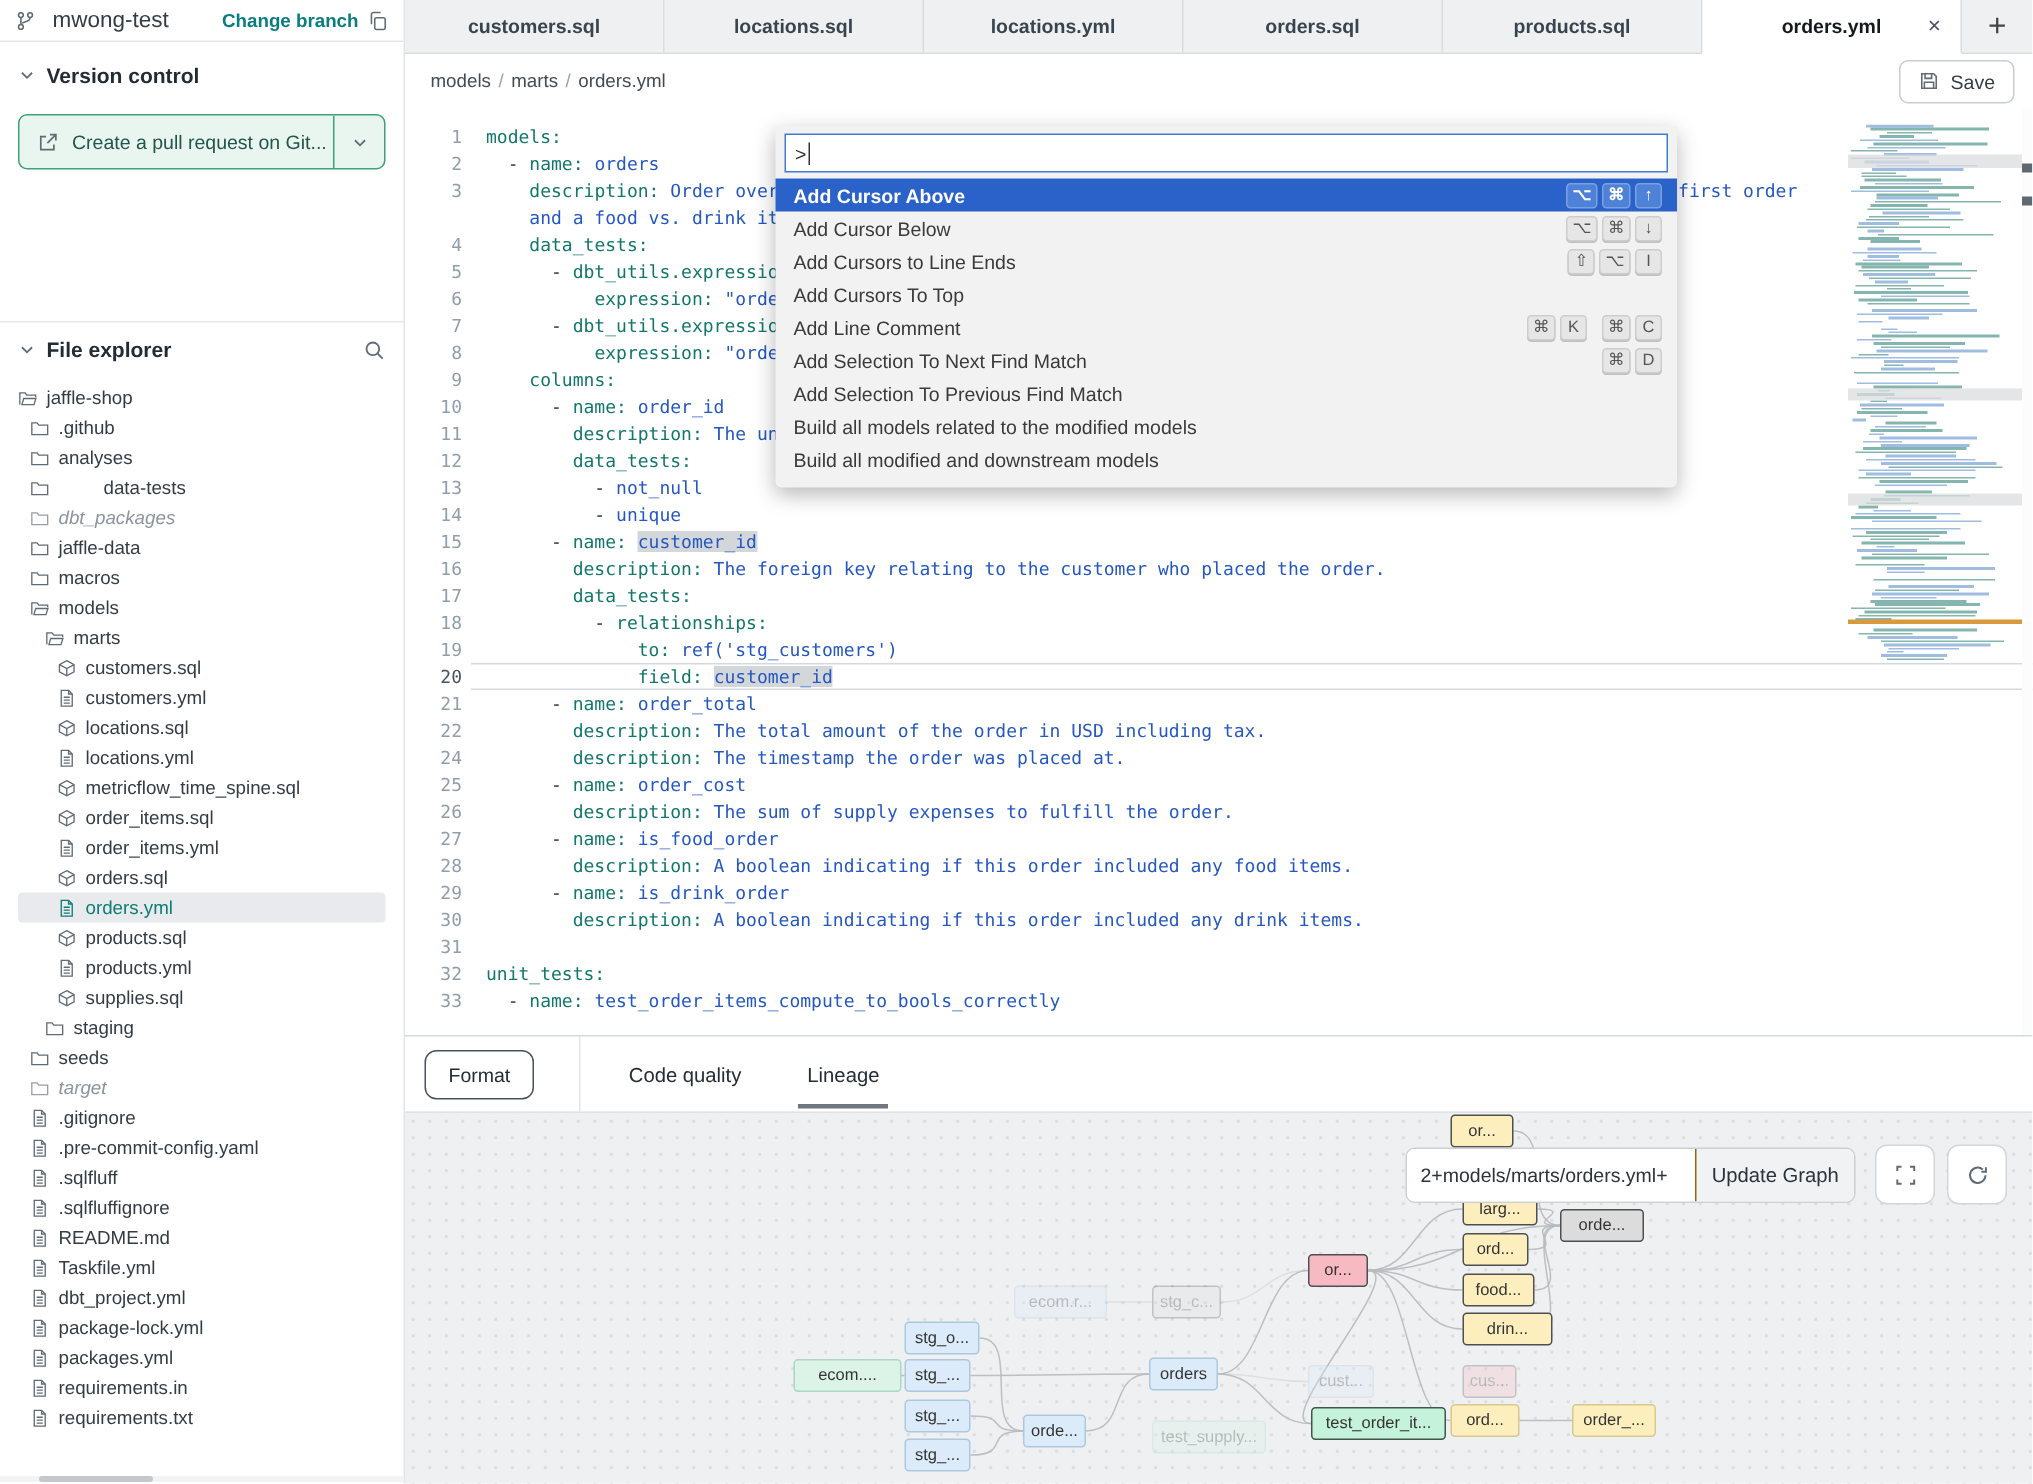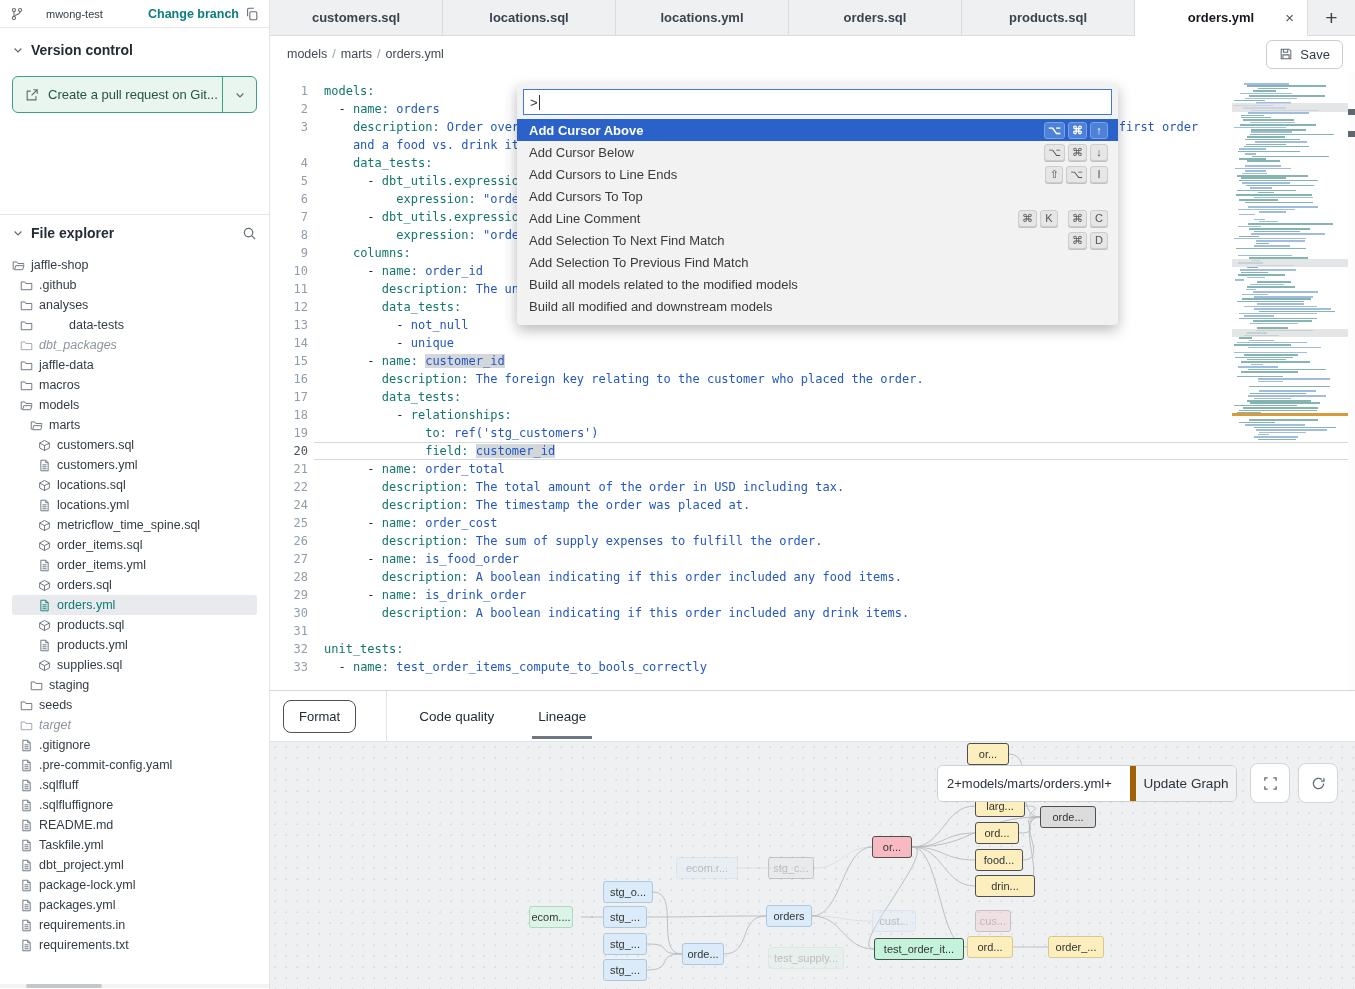--- a/index.html
+++ b/index.html
@@ -5,21 +5,21 @@
   * { margin:0; padding:0; box-sizing:border-box; }
   html,body { width:1355px; height:989px; overflow:hidden; background:#fff;
     font-family:"Liberation Sans", sans-serif; }
   .app { position:relative; width:1355px; height:989px; }
 
   
   .sidebar { position:absolute; left:0; top:0; width:270px; height:989px;
     background:#fff; border-right:1px solid #e2e5e8; }
   .branch-row { height:28px; display:flex; align-items:center; padding:0 10px;
     border-bottom:1px solid #e5e7ea; gap:6px; }
-  .branch-row .bname { font-size:11px; color:#333c45; flex:1; margin-left:16px; }
+  .branch-row .bname { font-size:15px; color:#333c45; flex:1; margin-left:5px; }
   .branch-row .blink { font-size:12.5px; color:#0b7d80; font-weight:600; cursor:pointer; white-space:nowrap; }
   .icon { display:inline-flex; align-items:center; justify-content:center; color:#616b76; }
   .vc-section { padding:14px 12px 10px 12px; height:186px; }
   .sec-header { display:flex; align-items:center; gap:7px; font-size:14px; font-weight:700; color:#232c35; }
   .pr-btn { margin-top:18px; height:37px; display:flex; align-items:stretch;
     background:#e9f6ef; border:1px solid #3ba27a; border-radius:6px; overflow:hidden; cursor:pointer; }
   .pr-main { flex:1; display:flex; align-items:center; gap:9px; padding:0 12px;
     font-size:13px; color:#24544a; white-space:nowrap; overflow:hidden; }
   .pr-split { width:34px; display:flex; align-items:center; justify-content:center;
     border-left:1px solid #3ba27a; color:#24544a; }
@@ -106,21 +106,21 @@
   .c-gray { background:#dcdcdc; border:1.5px solid #4f4f4f; }
   .c-green { background:#c5f2da; border:1.5px solid #41564a; }
   .c-blue { background:#dcebf9; border:1px solid #abc8de; }
   .c-tealgreen { background:#dcf3e8; border:1px solid #abd7c4; }
   .node.faded { opacity:.28; }
   .lineage-controls { position:absolute; left:0; top:0; width:1085px; height:0; z-index:3; }
   .selector-wrap { position:absolute; left:667px; top:23px; display:flex; height:37px;
     border:1px solid #ccd0d4; border-radius:6px; overflow:hidden; background:#fff; }
   .selector-input { width:192px; border:none; outline:none; padding:0 9px; font-size:13px; color:#2b333c;
     font-family:inherit; }
-  .update-btn { width:106px; background:#f0f2f4; border:none; border-left:6px solid #a16207;
+  .update-btn { width:106px; background:#f0f2f4; border:none; border-left:1px solid #a16207;
     font-size:13.5px; color:#2b333c; font-family:inherit; cursor:pointer; }
   .sq-btn { position:absolute; top:21px; width:40px; height:40px; background:#fff; border:1px solid #d2d5d9;
     border-radius:8px; display:flex; align-items:center; justify-content:center; color:#2b333c; cursor:pointer; }
 </style>
 </head>
 <body>
 
 <div class="app">
 
   <aside class="sidebar">
@@ -779,21 +779,21 @@
           <div class="node c-yellow-light faded" style="left: 705px; top: 28px; width: 64px;"></div>
           <div class="node c-yellow" style="left: 705px; top: 53px; width: 50px;">larg...</div>
           <div class="node c-gray" style="left: 770px; top: 64px; width: 56px;">orde...</div>
           <div class="node c-yellow" style="left: 705px; top: 80px; width: 44px;">ord...</div>
           <div class="node c-yellow" style="left: 705px; top: 107px; width: 48px;">food...</div>
           <div class="node c-yellow" style="left: 705px; top: 133px; width: 60px;">drin...</div>
           <div class="node c-pink" style="left: 602px; top: 94px; width: 40px;">or...</div>
           <div class="node c-blue faded" style="left: 406px; top: 115px; width: 62px;">ecom.r...</div>
           <div class="node c-gray faded" style="left: 498px; top: 115px; width: 46px;">stg_c...</div>
           <div class="node c-blue" style="left: 333px; top: 139px; width: 50px;">stg_o...</div>
-          <div class="node c-tealgreen" style="left: 259px; top: 164px; width: 44px;">ecom....</div>
+          <div class="node c-tealgreen" style="left: 259px; top: 164px; width: 72px;">ecom....</div>
           <div class="node c-blue" style="left: 333px; top: 164px; width: 44px;">stg_...</div>
           <div class="node c-blue" style="left: 496px; top: 163px; width: 46px;">orders</div>
           <div class="node c-blue faded" style="left: 602px; top: 168px; width: 44px;">cust...</div>
           <div class="node c-pink faded" style="left: 705px; top: 168px; width: 36px;">cus...</div>
           <div class="node c-blue" style="left: 333px; top: 191px; width: 44px;">stg_...</div>
           <div class="node c-blue" style="left: 412px; top: 201px; width: 42px;">orde...</div>
           <div class="node c-tealgreen faded" style="left: 498px; top: 205px; width: 76px;">test_supply...</div>
           <div class="node c-green" style="left: 604px; top: 196px; width: 90px;">test_order_it...</div>
           <div class="node c-yellow-light" style="left: 697px; top: 194px; width: 46px;">ord...</div>
           <div class="node c-yellow-light" style="left: 778px; top: 194px; width: 56px;">order_...</div>

